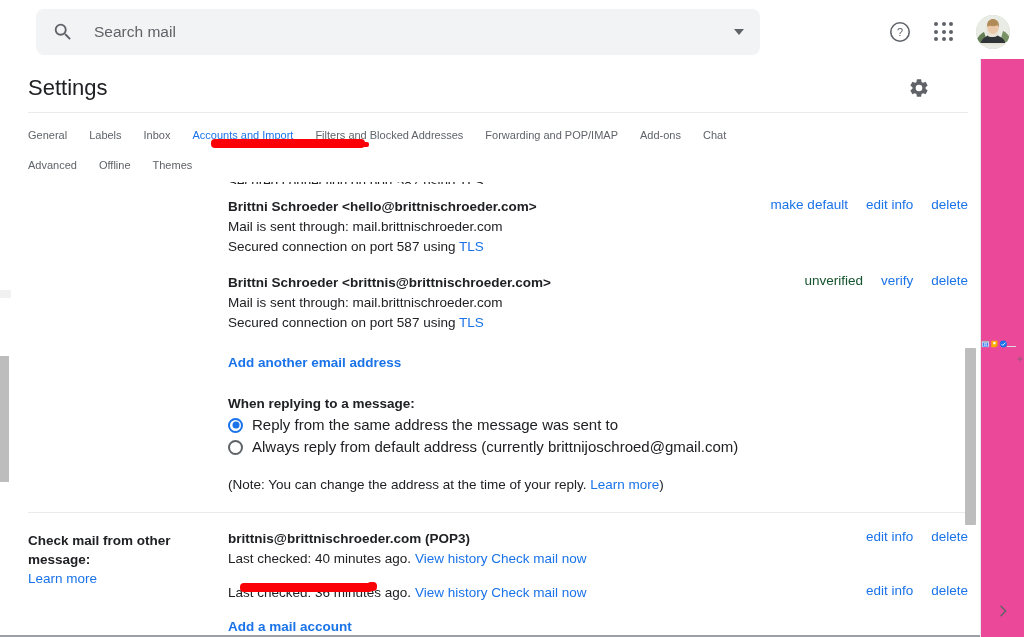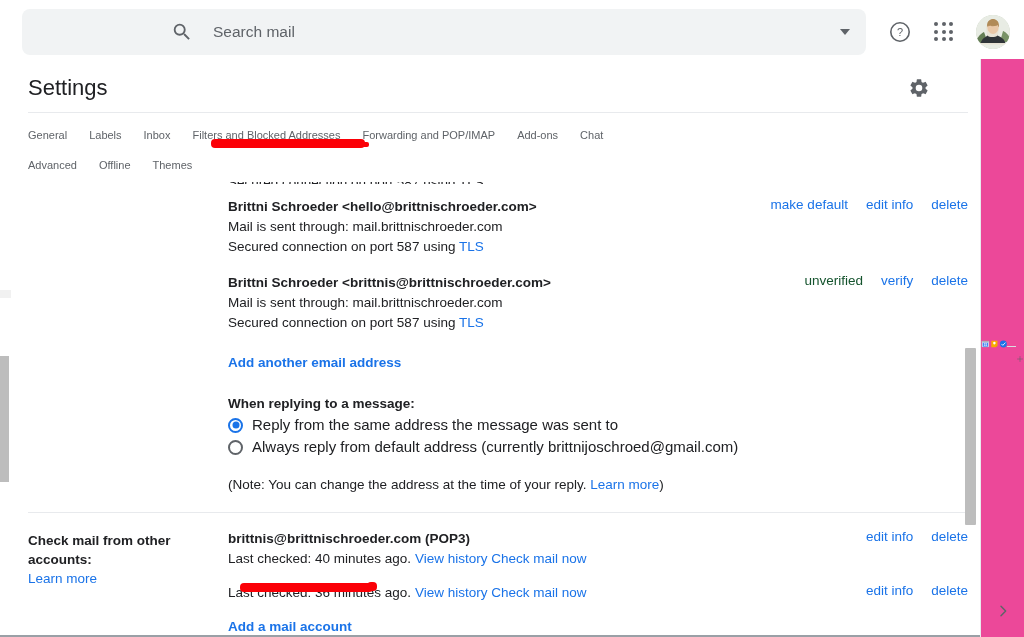--- a/index.html
+++ b/index.html
@@ -11,26 +11,25 @@
   }
   body { position: relative; }
 
   
   .topbar {
     height: 64px; width: 1024px;
     display: flex; align-items: center;
     background: #fff; position: relative;
   }
   .search-wrap {
-    margin-left: 22px;
-    width: 844px; height: 46px;
+    margin-left: 36px;
+    width: 724px; height: 46px;
     background: #f1f3f4; border-radius: 8px;
     display: flex; align-items: center;
     position: relative;
-    justify-content: center;
   }
   .search-icon { margin-left: 16px; width: 22px; height: 22px; flex: none; }
   .search-input {
     border: none; background: transparent; outline: none;
     margin-left: 20px; font-size: 15.5px; color: #202124;
     font-family: "Liberation Sans", sans-serif;
     width: 520px;
   }
   .search-input::placeholder { color: #5f6368; }
   .search-caret {
@@ -253,20 +252,21 @@
     <path fill="#5f6368" d="M19.14 12.94a7.6 7.6 0 0 0 .06-.94 7.6 7.6 0 0 0-.06-.94l2.03-1.58a.49.49 0 0 0 .12-.61l-1.92-3.32a.48.48 0 0 0-.59-.22l-2.39.96a7.03 7.03 0 0 0-1.62-.94l-.36-2.54a.47.47 0 0 0-.47-.41h-3.84a.47.47 0 0 0-.47.41l-.36 2.54c-.59.24-1.13.56-1.62.94l-2.39-.96a.48.48 0 0 0-.59.22L2.74 8.87a.48.48 0 0 0 .12.61l2.03 1.58a7.93 7.93 0 0 0 0 1.88l-2.03 1.58a.49.49 0 0 0-.12.61l1.92 3.32c.12.22.38.3.59.22l2.39-.96c.5.38 1.03.7 1.62.94l.36 2.54c.04.24.24.41.47.41h3.84c.23 0 .44-.17.47-.41l.36-2.54c.59-.24 1.13-.56 1.62-.94l2.39.96c.22.08.47 0 .59-.22l1.92-3.32a.48.48 0 0 0-.12-.61l-2.03-1.58zM12 15.6A3.6 3.6 0 1 1 15.6 12 3.6 3.6 0 0 1 12 15.6z"></path>
   </svg>
 </div>
 <div class="header-rule"></div>
 
 <div class="tabs-area">
   <div class="tabs-row">
     <div class="tab">General</div>
     <div class="tab">Labels</div>
     <div class="tab">Inbox</div>
+    <div class="tab active">Accounts and Import</div>
     <div class="tab">Filters and Blocked Addresses</div>
     <div class="tab">Forwarding and POP/IMAP</div>
     <div class="tab">Add-ons</div>
     <div class="tab">Chat</div>
   </div>
   <div class="tabs-row2">
     <div class="tab">Advanced</div>
     <div class="tab">Offline</div>
     <div class="tab">Themes</div>
   </div>
@@ -330,21 +330,21 @@
           </div>
         </div>
       </div>
     </div>
 
     <div class="sec-divider"></div>
 
     <div class="row" style="margin-top:16px">
       <div class="col-label">
         <div>Check mail from other</div>
-        <div>accounts:</div>
+        <div>message:</div>
         <div class="link" style="font-weight:normal">Learn more</div>
       </div>
       <div class="col-main">
 
         <div class="pop-entry">
           <div class="pop-title">brittnis@brittnischroeder.com (POP3)</div>
           <div class="pop-sub">
             <span>Last checked: 40 minutes ago.</span>
             <span class="link">View history</span>
             <span class="link">Check mail now</span>

